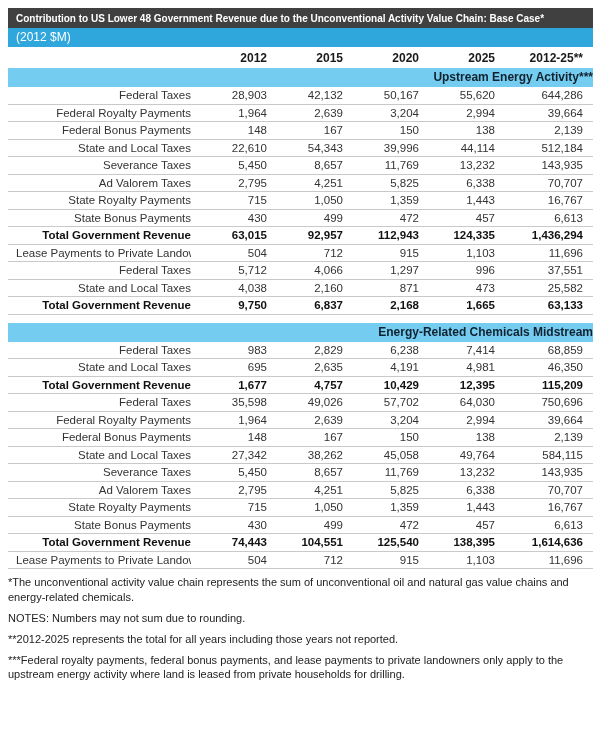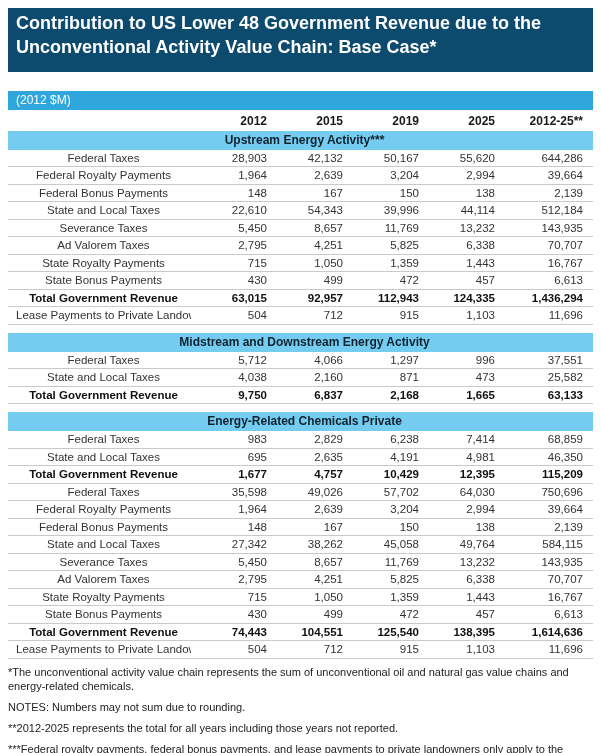--- a/index.html
+++ b/index.html
@@ -9,48 +9,47 @@
     font-family: "Liberation Sans", sans-serif;
   }
   .page {
     width: 601px;
     height: 753px;
     box-sizing: border-box;
     padding: 8px;
     background: #ffffff;
   }
   .title-bar {
-    background: #0c4a6e;
+    background: #404040;
     color: #ffffff;
     font-weight: bold;
-    font-size: 18px;
+    font-size: 10px;
     line-height: 1.32;
-    padding: 4px 8px 12px 8px;
+    padding: 4px 8px 3px 8px;
   }
   .subtitle-bar {
     background: #30A7DC;
     color: #ffffff;
     font-size: 12px;
     padding: 2px 8px 3px 8px;
-    margin-top: 19px;
   }
   .col-header {
     display: flex;
     align-items: center;
     font-weight: bold;
     font-size: 12px;
     color: #1a1a1a;
     padding: 4px 0 3px 0;
     background: #ffffff;
     justify-content: flex-end;
   }
   .label-col {
     flex: 1;
     padding-left: 8px;
-    text-align: center;
+    text-align: right;
     overflow: hidden;
     white-space: nowrap;
   }
   .num-col {
     width: 76px;
     text-align: right;
     flex: none;
   }
   .num-col.wide {
     width: 88px;
@@ -95,21 +94,21 @@
 <div class="page">
 
   <div class="title-bar">Contribution to US Lower 48 Government Revenue due to the Unconventional Activity Value Chain: Base Case*</div>
 
   <div class="subtitle-bar">(2012 $M)</div>
 
   <div class="col-header">
     <div class="label-col"></div>
     <div class="num-col">2012</div>
     <div class="num-col">2015</div>
-    <div class="num-col">2019</div>
+    <div class="num-col">2020</div>
     <div class="num-col">2025</div>
     <div class="num-col wide">2012-25**</div>
   </div>
 
   <div id="sections">
       <div class="section-header">
         <div class="label-col">Upstream Energy Activity***</div>
       </div>
       <div class="row">
         <div class="label-col">Federal Taxes</div>
@@ -184,23 +183,20 @@
         <div class="num-col wide">1,436,294</div>
       </div>
       <div class="row">
         <div class="label-col">Lease Payments to Private Landowners</div>
         <div class="num-col">504</div>
         <div class="num-col">712</div>
         <div class="num-col">915</div>
         <div class="num-col">1,103</div>
         <div class="num-col wide">11,696</div>
       </div>
-      <div class="section-header">
-        <div class="label-col">Midstream and Downstream Energy Activity</div>
-      </div>
       <div class="row">
         <div class="label-col">Federal Taxes</div>
         <div class="num-col">5,712</div>
         <div class="num-col">4,066</div>
         <div class="num-col">1,297</div>
         <div class="num-col">996</div>
         <div class="num-col wide">37,551</div>
       </div>
       <div class="row">
         <div class="label-col">State and Local Taxes</div>
@@ -212,21 +208,21 @@
       </div>
       <div class="row bold">
         <div class="label-col">Total Government Revenue</div>
         <div class="num-col">9,750</div>
         <div class="num-col">6,837</div>
         <div class="num-col">2,168</div>
         <div class="num-col">1,665</div>
         <div class="num-col wide">63,133</div>
       </div>
       <div class="section-header">
-        <div class="label-col">Energy-Related Chemicals Private</div>
+        <div class="label-col">Energy-Related Chemicals Midstream</div>
       </div>
       <div class="row">
         <div class="label-col">Federal Taxes</div>
         <div class="num-col">983</div>
         <div class="num-col">2,829</div>
         <div class="num-col">6,238</div>
         <div class="num-col">7,414</div>
         <div class="num-col wide">68,859</div>
       </div>
       <div class="row">

